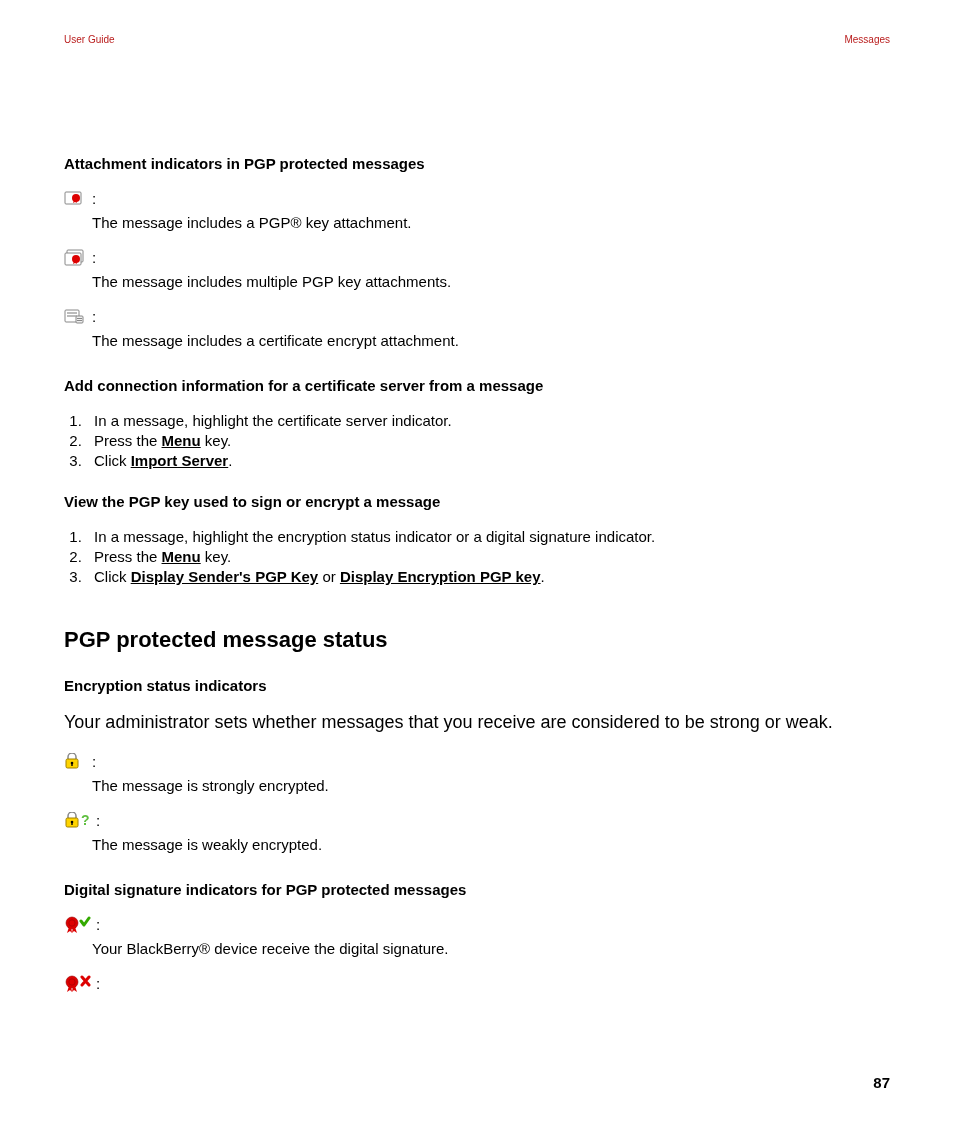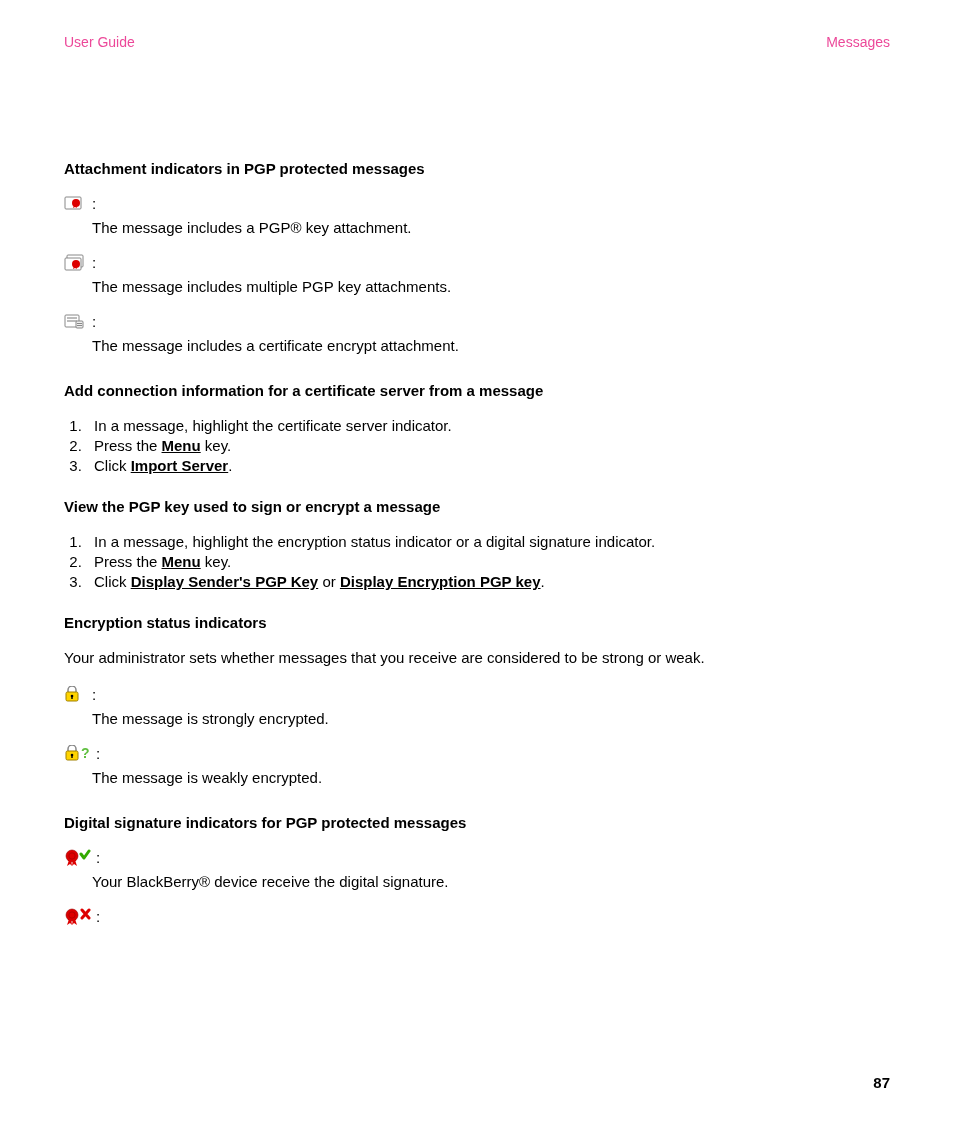--- a/index.html
+++ b/index.html
@@ -11,30 +11,30 @@
     width: 954px;
     height: 1145px;
     position: relative;
     box-sizing: border-box;
   }
   .page {
     padding: 34px 64px 0 64px;
     box-sizing: border-box;
     width: 954px;
   }
-  .hdr { display:flex; justify-content:space-between; font-size:14px; color:#ec4899; margin-bottom:110px; }
+  .hdr { display:flex; justify-content:space-between; font-size:10px; color:#b91c1c; margin-bottom:110px; }
   .h3 { font-size:15px; font-weight:700; margin:0 0 18px 0; }
   .h2 { font-size:22px; font-weight:700; margin:42px 0 24px 0; }
   .icon-row { display:flex; margin-bottom:2px; }
   .icon-box { width:28px; height:20px; flex:0 0 28px; display:flex; align-items:flex-start; justify-content:flex-start; }
   .colon { font-size:15px; }
   .ind-text { font-size:15px; margin:4px 0 18px 28px; }
   ol { margin:0 0 24px 0; padding-left:22px; font-size:15px; }
   ol li { padding-left:8px; margin-bottom:3px; }
-  .p { font-size:15px; margin:0 0 20px 0; }
+  .p { font-size:18px; margin:0 0 20px 0; }
   .bold { font-weight:700;text-decoration:underline; }
   .footer-num {
     position:absolute;
     bottom:54px;
     right:64px;
     font-size:15px;
     font-weight:bold;
   }
 </style>
 </head>
@@ -95,20 +95,21 @@
     <li><span>Click </span><span class="bold">Import Server</span><span>.</span></li>
   </ol>
 
   <div class="h3">View the PGP key used to sign or encrypt a message</div>
   <ol>
     <li><span>In a message, highlight the encryption status indicator or a digital signature indicator.</span></li>
     <li><span>Press the </span><span class="bold">Menu</span><span> key.</span></li>
     <li><span>Click </span><span class="bold">Display Sender's PGP Key</span><span> or </span><span class="bold">Display Encryption PGP key</span><span>.</span></li>
   </ol>
 
+  <div class="h2">PGP protected message status</div>
 
   <div class="h3">Encryption status indicators</div>
   <div class="p">Your administrator sets whether messages that you receive are considered to be strong or weak.</div>
 
   <div class="icon-row">
     <div class="icon-box">
       <svg width="16" height="16">
         <path d="M4 6 v-2 a4 4 0 0 1 8 0 v2" fill="none" stroke="#888" stroke-width="1.5"></path>
         <rect x="2" y="6" width="12" height="9" rx="1.5" fill="#ffd400" stroke="#a08000"></rect>
         <circle cx="8" cy="10" r="1.3" fill="#000"></circle>

